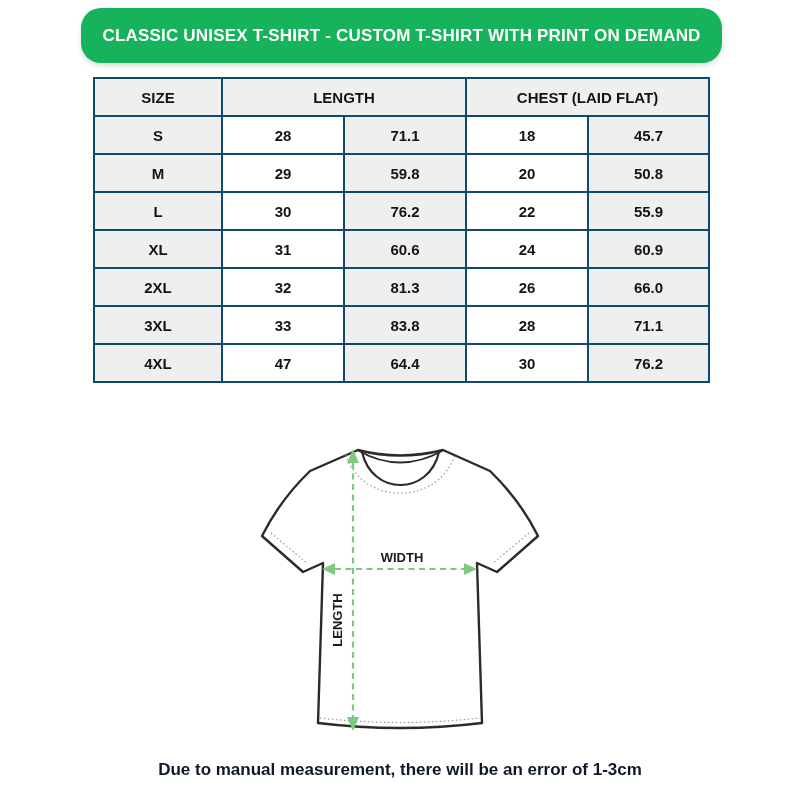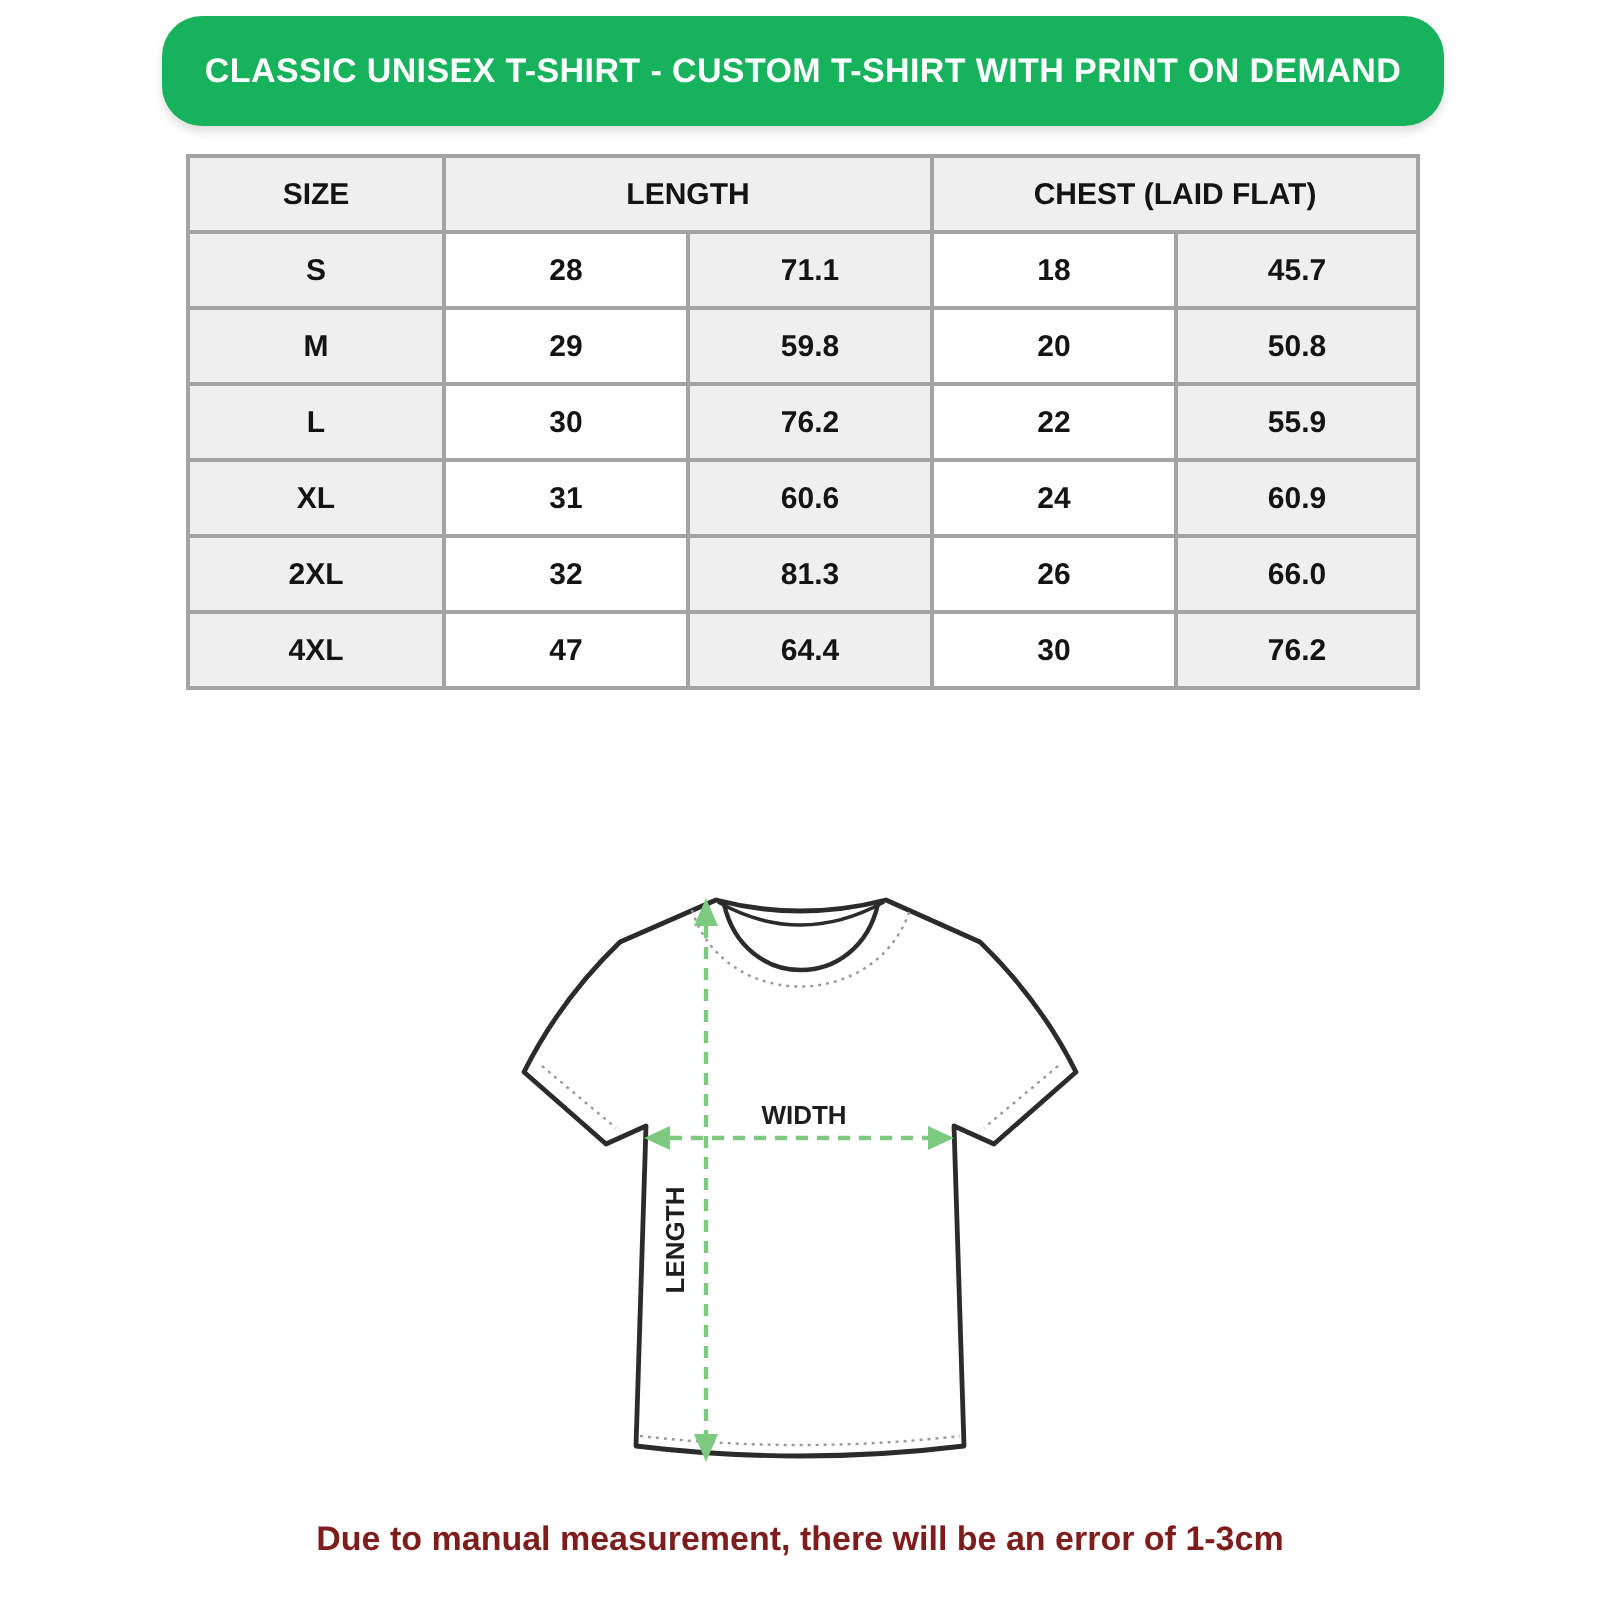--- a/index.html
+++ b/index.html
@@ -15,21 +15,21 @@
   }
   .banner-title {
     color:#ffffff; font-weight:bold; font-size:17px; letter-spacing:0.2px;
     white-space:nowrap;
   }
   .size-table {
     position:absolute; left:93px; top:77px; width:615px;
     border-collapse:collapse; table-layout:fixed;
   }
   .size-table th, .size-table td {
-    border:2px solid #a3a3a3; padding:0; text-align:center; vertical-align:middle;
+    border:2px solid #0c4a6e; padding:0; text-align:center; vertical-align:middle;
     font-weight:bold; font-size:15px; color:#141414; height:36px; background:#ffffff;
   }
   .size-table .gray { background:#efefef; }
   .diagram-wrap { position:absolute; left:240px; top:430px; width:320px; height:320px; }
   .note {
     position:absolute; left:0; top:760px; width:800px; text-align:center;
     font-weight:bold; font-size:17px;
   }
 </style>
 </head>
@@ -84,20 +84,27 @@
     <td class="gray">60.9</td>
   </tr>
       <tr>
     <td class="gray">2XL</td>
     <td>32</td>
     <td class="gray">81.3</td>
     <td>26</td>
     <td class="gray">66.0</td>
   </tr>
       <tr>
+    <td class="gray">3XL</td>
+    <td>33</td>
+    <td class="gray">83.8</td>
+    <td>28</td>
+    <td class="gray">71.1</td>
+  </tr>
+      <tr>
     <td class="gray">4XL</td>
     <td>47</td>
     <td class="gray">64.4</td>
     <td>30</td>
     <td class="gray">76.2</td>
   </tr>
     </tbody>
 </table>
 
 <div class="diagram-wrap">
@@ -134,13 +141,13 @@
     <g>
       <line class="arrow-stroke" x1="95" y1="139" x2="224" y2="139" stroke="#7cc97f" stroke-width="2.2" stroke-dasharray="6 4.5"></line>
       <polygon class="arrow-fill" points="82,139 95,133 95,145" fill="#7cc97f"></polygon>
       <polygon class="arrow-fill" points="237,139 224,133 224,145" fill="#7cc97f"></polygon>
     </g>
     <text x="162" y="132" text-anchor="middle" font-size="13" font-weight="bold" fill="#1d1d1d" font-family="Liberation Sans, sans-serif">WIDTH</text>
     <text transform="translate(102,190) rotate(-90)" text-anchor="middle" font-size="13" font-weight="bold" fill="#1d1d1d" font-family="Liberation Sans, sans-serif">LENGTH</text>
   </svg>
 </div>
 
-<div class="note" style="color: #7f1d1d;">Due to manual measurement, there will be an error of 1-3cm</div>
+<div class="note" style="color: #0f172a;">Due to manual measurement, there will be an error of 1-3cm</div>
 
 </body></html>

